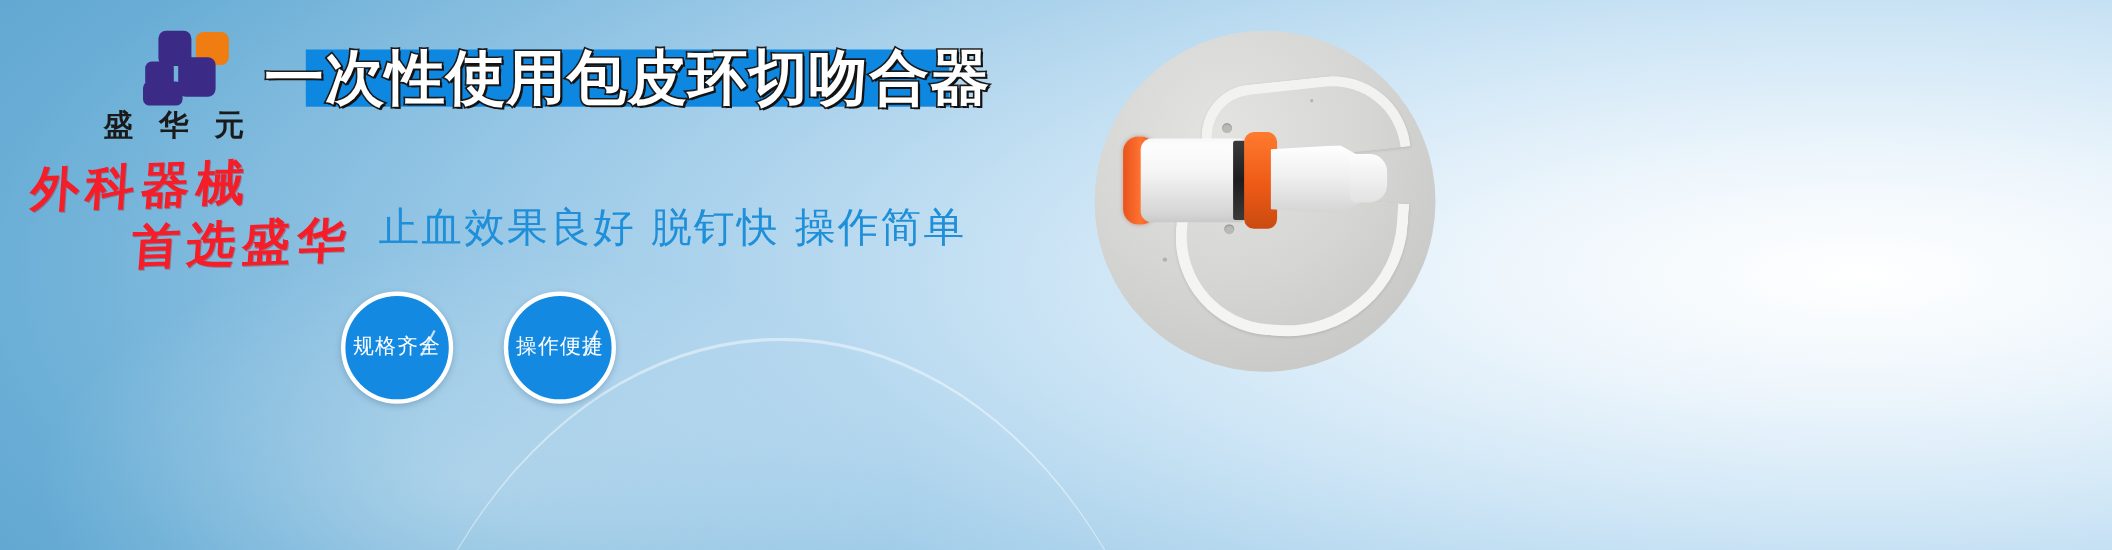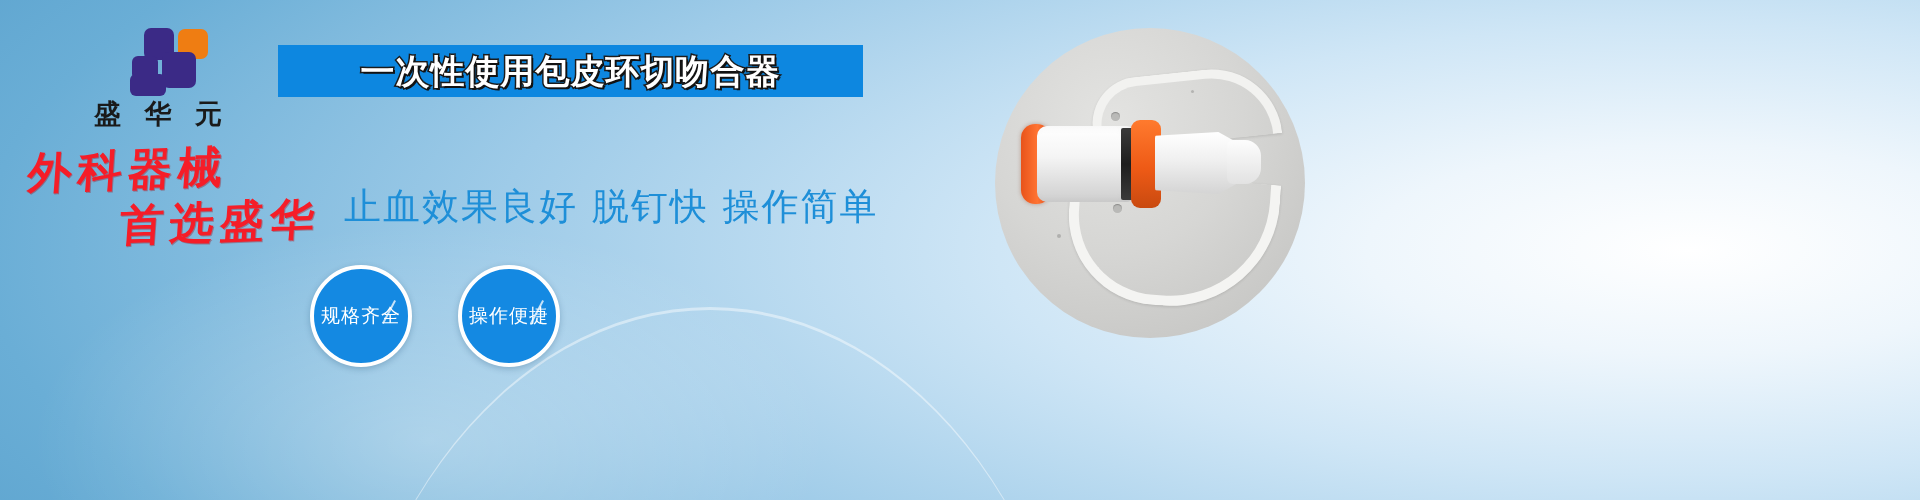--- a/index.html
+++ b/index.html
@@ -40,21 +40,21 @@
     letter-spacing:7px;text-indent:7px;
     font-family:"DejaVu Sans","Liberation Sans",sans-serif;
   }
 
   
   #title-bar{
     position:absolute;left:278px;top:45px;width:585px;height:52px;
     background:#0d87e0;display:flex;align-items:center;justify-content:center;
   }
   #title-text{
-    font-size:34px;font-weight:bold;color:#ffffff;white-space:nowrap;
+    font-size:54px;font-weight:bold;color:#ffffff;white-space:nowrap;
     letter-spacing:1px;line-height:1;
     -webkit-text-stroke:3px #1b1b1b;
     paint-order:stroke fill;
     text-shadow:2px 2px 0 #121212;
     font-family:"DejaVu Sans","Liberation Sans",sans-serif;
   }
 
   
   #calli{position:absolute;left:22px;top:148px;width:330px;height:110px;}
   .calli-line{

